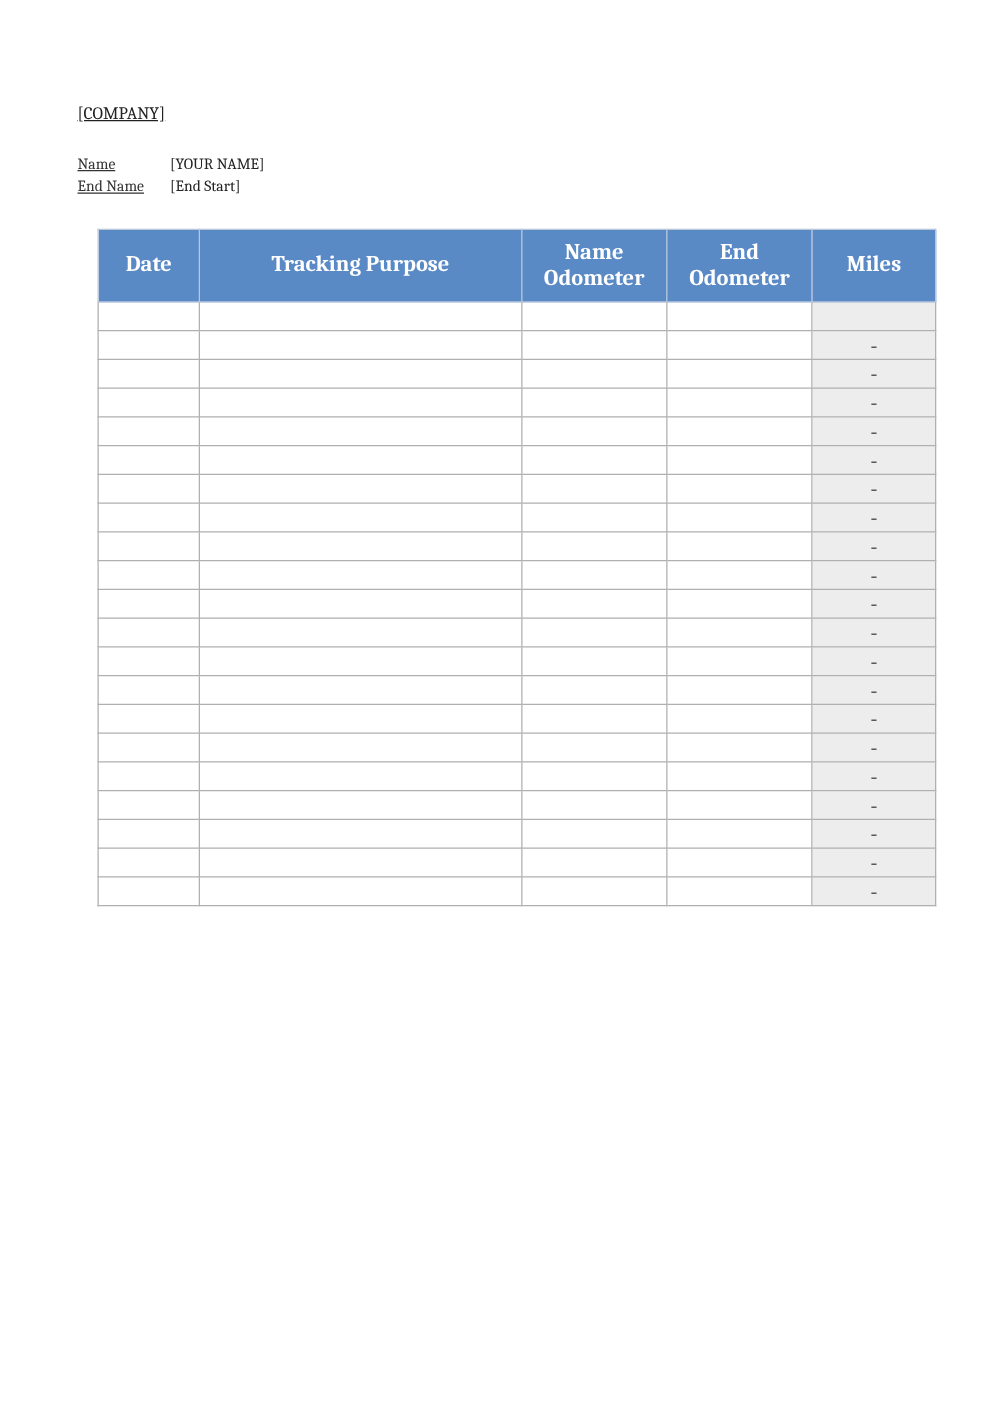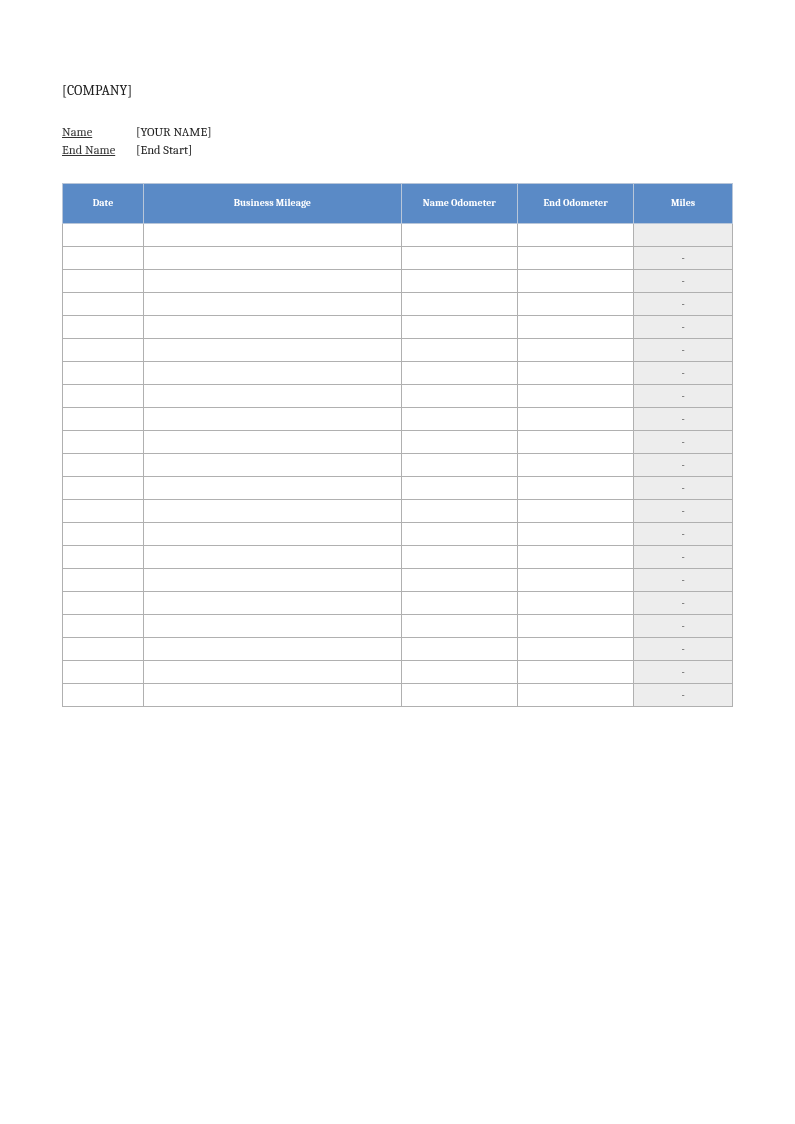--- a/index.html
+++ b/index.html
@@ -17,32 +17,34 @@
     font-size: 32px;
     font-weight: bold;
     color: #8CB4DC;
     margin: 0 0 4px 0;
     letter-spacing: 0.2px;
   }
   .company {
     font-size: 14px;
     color: #222;
     margin-bottom: 26px;
+    text-decoration: underline;
   }
   .meta { font-size: 12.5px; margin-bottom: 4px; }
   .meta-row { display: flex; margin: 4px 0; }
   .meta-label { width: 74px; color: #333; text-decoration: underline; }
   .meta-value { color: #222; text-align: center; }
   .spacer { height: 22px; }
 
   table.mileage {
     border-collapse: collapse;
     width: 100%;
     table-layout: fixed;
-    font-size: 10px;
+    font-size: 18px;
+    margin-left: 16px;
   }
   table.mileage th {
     background: #5A8AC6;
     color: #ffffff;
     font-weight: bold;
     text-align: center;
     padding: 8px 4px;
     border: 1px solid #b8c6d9;
     font-family: "Cambria", "Georgia", serif;
     height: 40px;
@@ -91,21 +93,21 @@
     <colgroup>
       <col class="c-date">
         <col class="c-purp">
         <col class="c-sod">
         <col class="c-eod">
         <col class="c-miles">
     </colgroup>
     <thead>
       <tr>
         <th>Date</th>
-        <th>Business Mileage</th>
+        <th>Tracking Purpose</th>
         <th>Name Odometer</th>
         <th>End Odometer</th>
         <th>Miles</th>
       </tr>
     </thead>
     <tbody id="mileage-body">
         <tr>
           <td></td>
           <td></td>
           <td></td>

